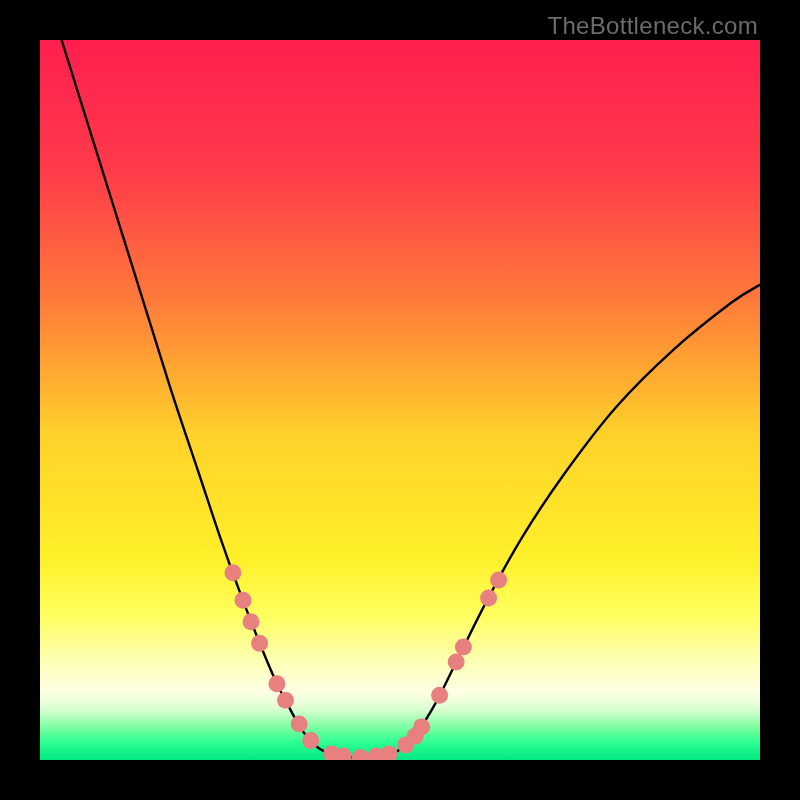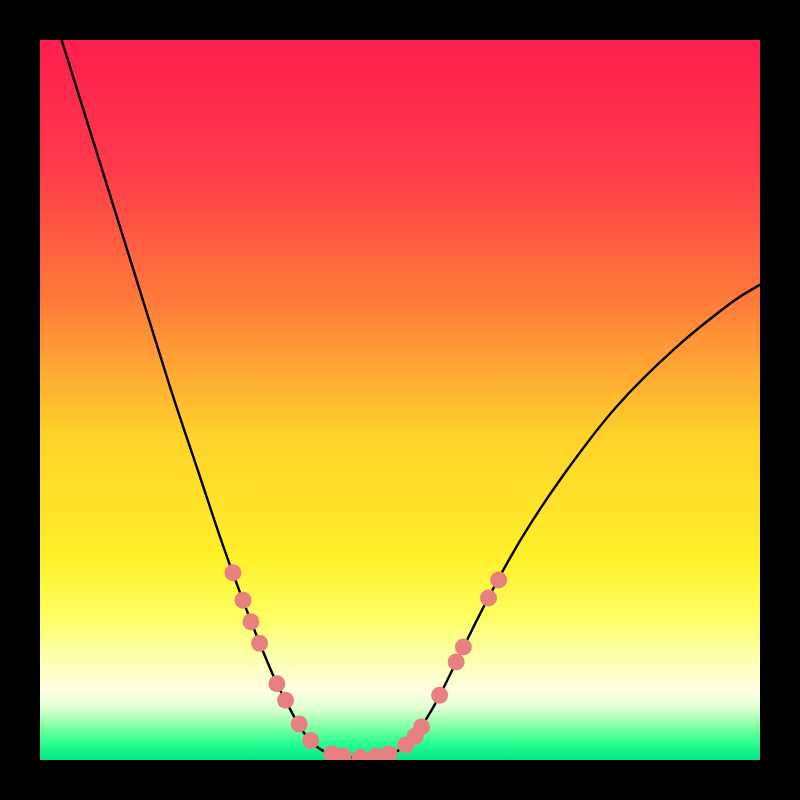--- a/index.html
+++ b/index.html
@@ -95,13 +95,14 @@
           <circle cx="375.12" cy="696.24" r="8.5" fill="#e98080"></circle>
           <circle cx="381.60" cy="686.88" r="8.5" fill="#e98080"></circle>
           <circle cx="399.60" cy="655.20" r="8.5" fill="#e98080"></circle>
           <circle cx="416.16" cy="622.08" r="8.5" fill="#e98080"></circle>
           <circle cx="423.36" cy="606.96" r="8.5" fill="#e98080"></circle>
           <circle cx="448.56" cy="558.00" r="8.5" fill="#e98080"></circle>
           <circle cx="458.64" cy="540.00" r="8.5" fill="#e98080"></circle>
         </g>
     </svg>
   </div>
+  <div class="watermark">TheBottleneck.com</div>
 </div>
 
 </body></html>

